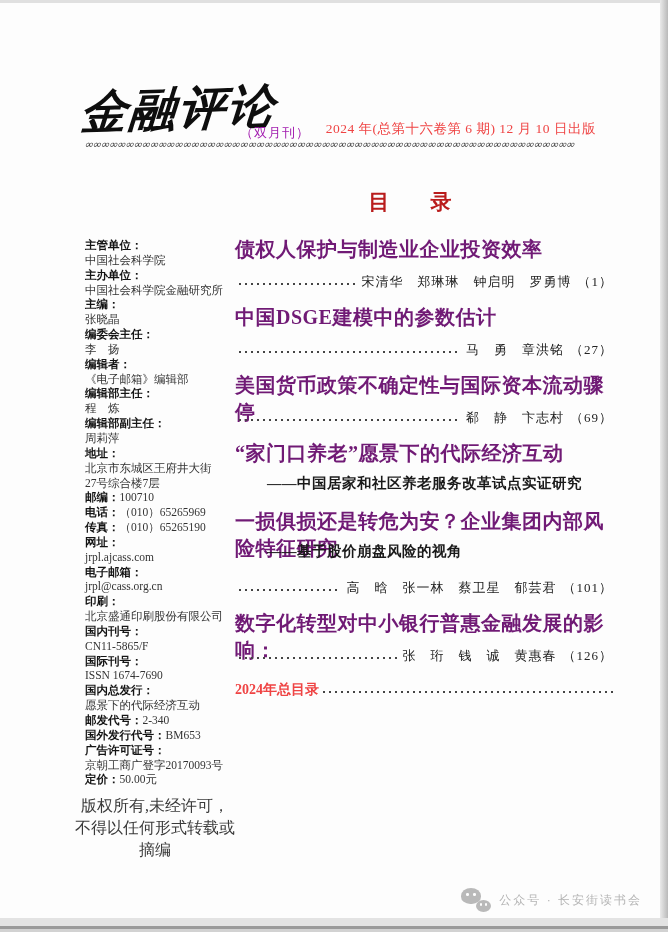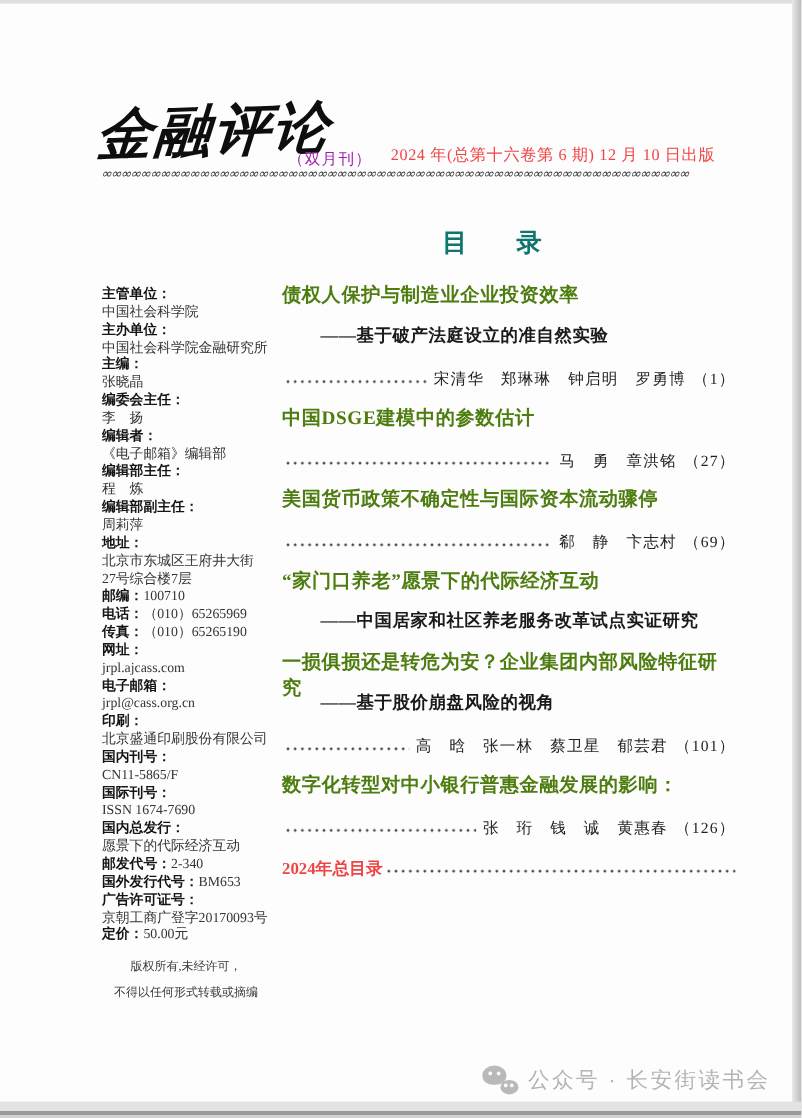--- a/index.html
+++ b/index.html
@@ -32,58 +32,58 @@
     position:absolute;left:84px;top:138px;width:514px;height:18px;
     font-family:"DejaVu Sans",sans-serif;
     font-size:11px;letter-spacing:-1px;color:#3a3a3a;
     white-space:nowrap;overflow:hidden;
     transform:skewX(-18deg);
   }
 
   
   .toc-title{
     position:absolute;left:235px;top:188px;width:360px;
-    text-align:center;font-size:21px;font-weight:bold;color:#0f766e;
+    text-align:center;font-size:21px;font-weight:bold;color:#b91c1c;
     letter-spacing:10px;
   }
 
   
   .sidebar{
     position:absolute;left:85px;top:238px;width:152px;
     font-size:11.5px;line-height:14.85px;color:#333;
   }
   .sidebar b{color:#141414;font-weight:bold;}
   .s-line{white-space:nowrap;}
   .copyright{
     position:absolute;left:70px;top:795px;width:170px;
-    font-size:10px;line-height:22px;color:#3a3a3a;text-align:center;
+    font-size:16px;line-height:22px;color:#3a3a3a;text-align:center;
   }
 
   
   .articles{position:absolute;left:235px;top:236px;width:378px;}
   .a-row{height:21px;margin-bottom:13px;}
-  .a-title{font-size:16px;font-weight:bold;color:#4d7c0f;letter-spacing:.5px;}
+  .a-title{font-size:20px;font-weight:bold;color:#701a75;letter-spacing:.5px;}
   .a-sub{font-size:14.5px;font-weight:bold;color:#1a1a1a;padding-left:32px;letter-spacing:.5px;}
   .a-authors{display:flex;align-items:flex-end;font-size:13px;color:#222;justify-content:flex-end;}
   .dots{
     flex:1;height:11px;margin:0 6px 2px 2px;
     background-image:radial-gradient(circle,#444 1px,transparent 1.3px);
     background-size:6px 6px;background-repeat:repeat-x;background-position:0 center;
   }
   .a-names{white-space:nowrap;letter-spacing:1px;}
   .a-page{white-space:nowrap;margin-left:6px;letter-spacing:1px;}
 
   .annual{display:flex;align-items:flex-end;font-size:14px;font-weight:bold;color:#ef4444;}
   .annual .dots{margin-right:0;}
 
   
   .watermark{
     position:absolute;right:26px;bottom:20px;
     display:flex;align-items:center;gap:8px;
-    color:#b4b4b4;font-size:18px;letter-spacing:2px;
+    color:#b4b4b4;font-size:12px;letter-spacing:2px;
     font-family:"Liberation Sans","DejaVu Sans",sans-serif;
   }
   .wechat-icon{width:30px;height:24px;position:relative;flex:0 0 auto;}
   .wechat-icon .b1{position:absolute;left:0;top:0;width:20px;height:16px;border-radius:50% 50% 46% 46%;background:#b9b9b9;}
   .wechat-icon .b1:after{content:"";position:absolute;left:3px;bottom:-3px;width:0;height:0;
     border:4px solid transparent;border-top-color:#b9b9b9;}
   .wechat-icon .b2{position:absolute;right:0;bottom:0;width:15px;height:12px;border-radius:50%;background:#b9b9b9;}
   .wechat-icon .e{position:absolute;width:2.6px;height:2.6px;border-radius:50%;background:#fdfdfd;}
   .wechat-icon .e1{left:5px;top:5px;} .wechat-icon .e2{left:12px;top:5px;}
   .wechat-icon .e3{right:9px;bottom:6px;} .wechat-icon .e4{right:4px;bottom:6px;}
@@ -142,21 +142,20 @@
     </div>
 
   <div class="copyright">
     <div>版权所有,未经许可，</div>
     <div>不得以任何形式转载或摘编</div>
   </div>
 
   <div class="articles" id="articles">
       <div>
         <div class="a-row a-title">债权人保护与制造业企业投资效率</div>
-        <div class="a-row a-sub">——基于破产法庭设立的准自然实验</div>
         <div class="a-row a-authors">
           <span class="dots"></span>
           <span class="a-names">宋清华　郑琳琳　钟启明　罗勇博</span>
           <span class="a-page">（1）</span>
         </div>
       </div>
       <div>
         <div class="a-row a-title">中国DSGE建模中的参数估计</div>
         <div class="a-row a-authors">
           <span class="dots"></span>

